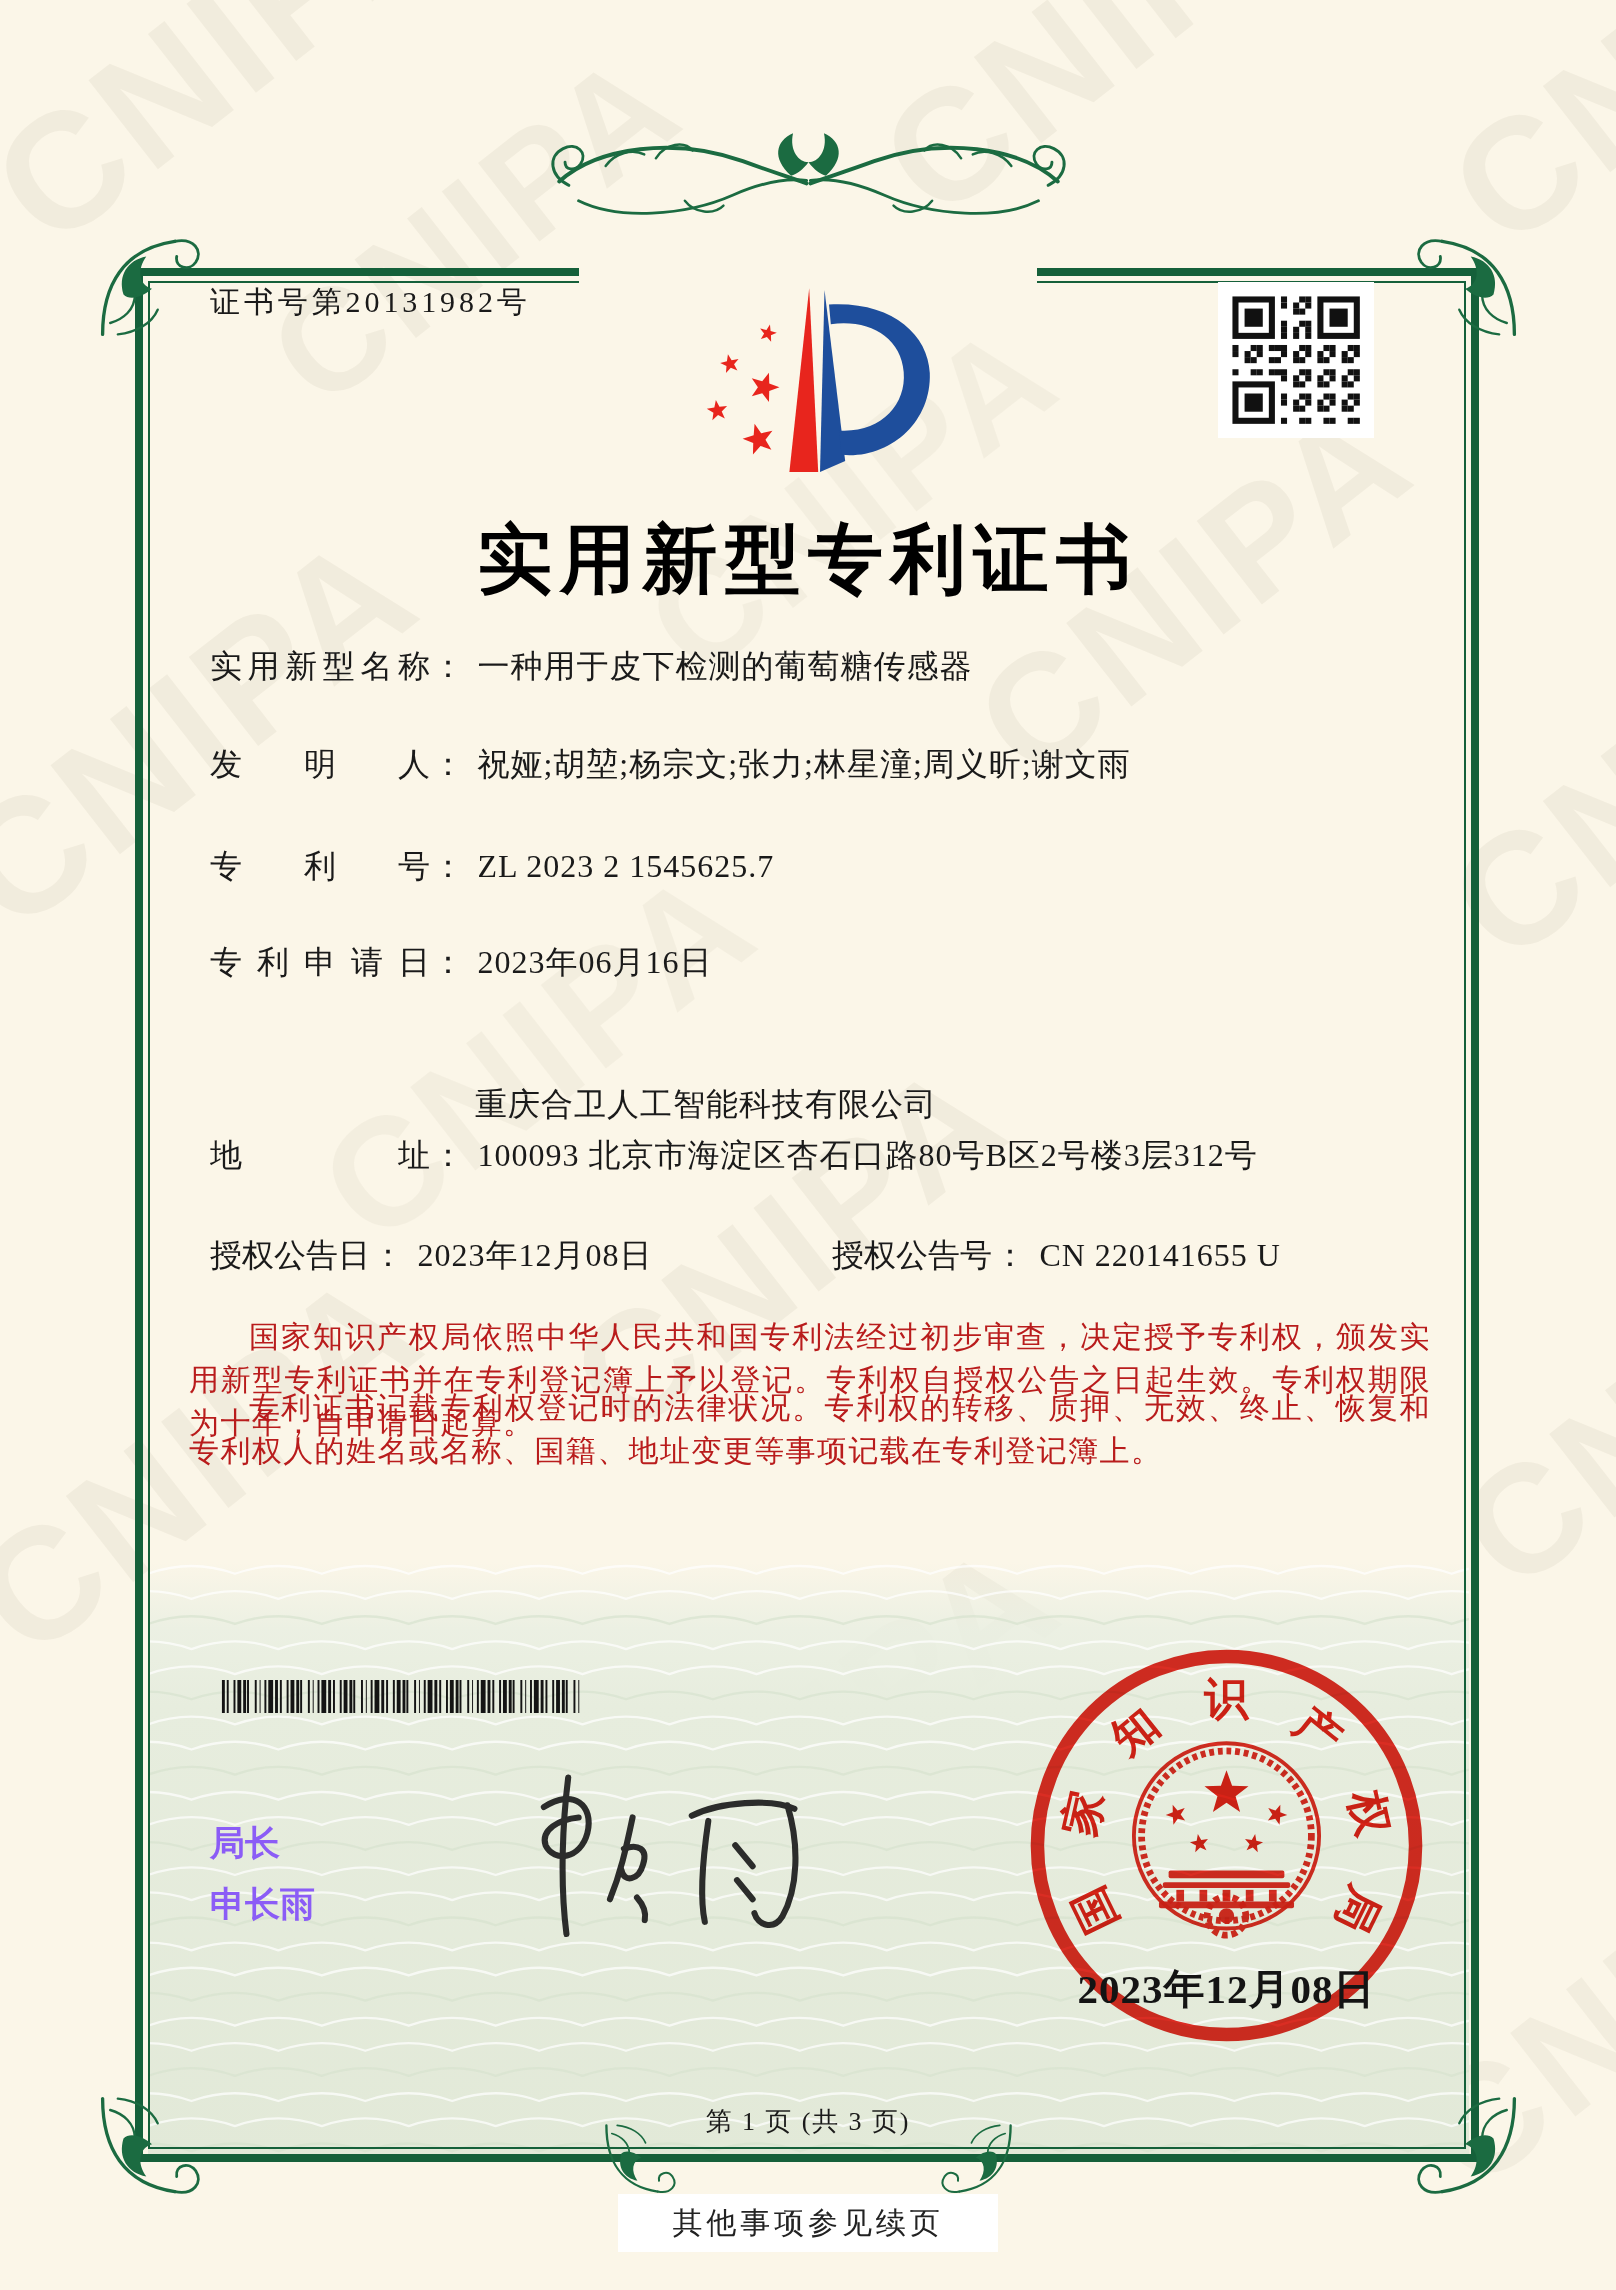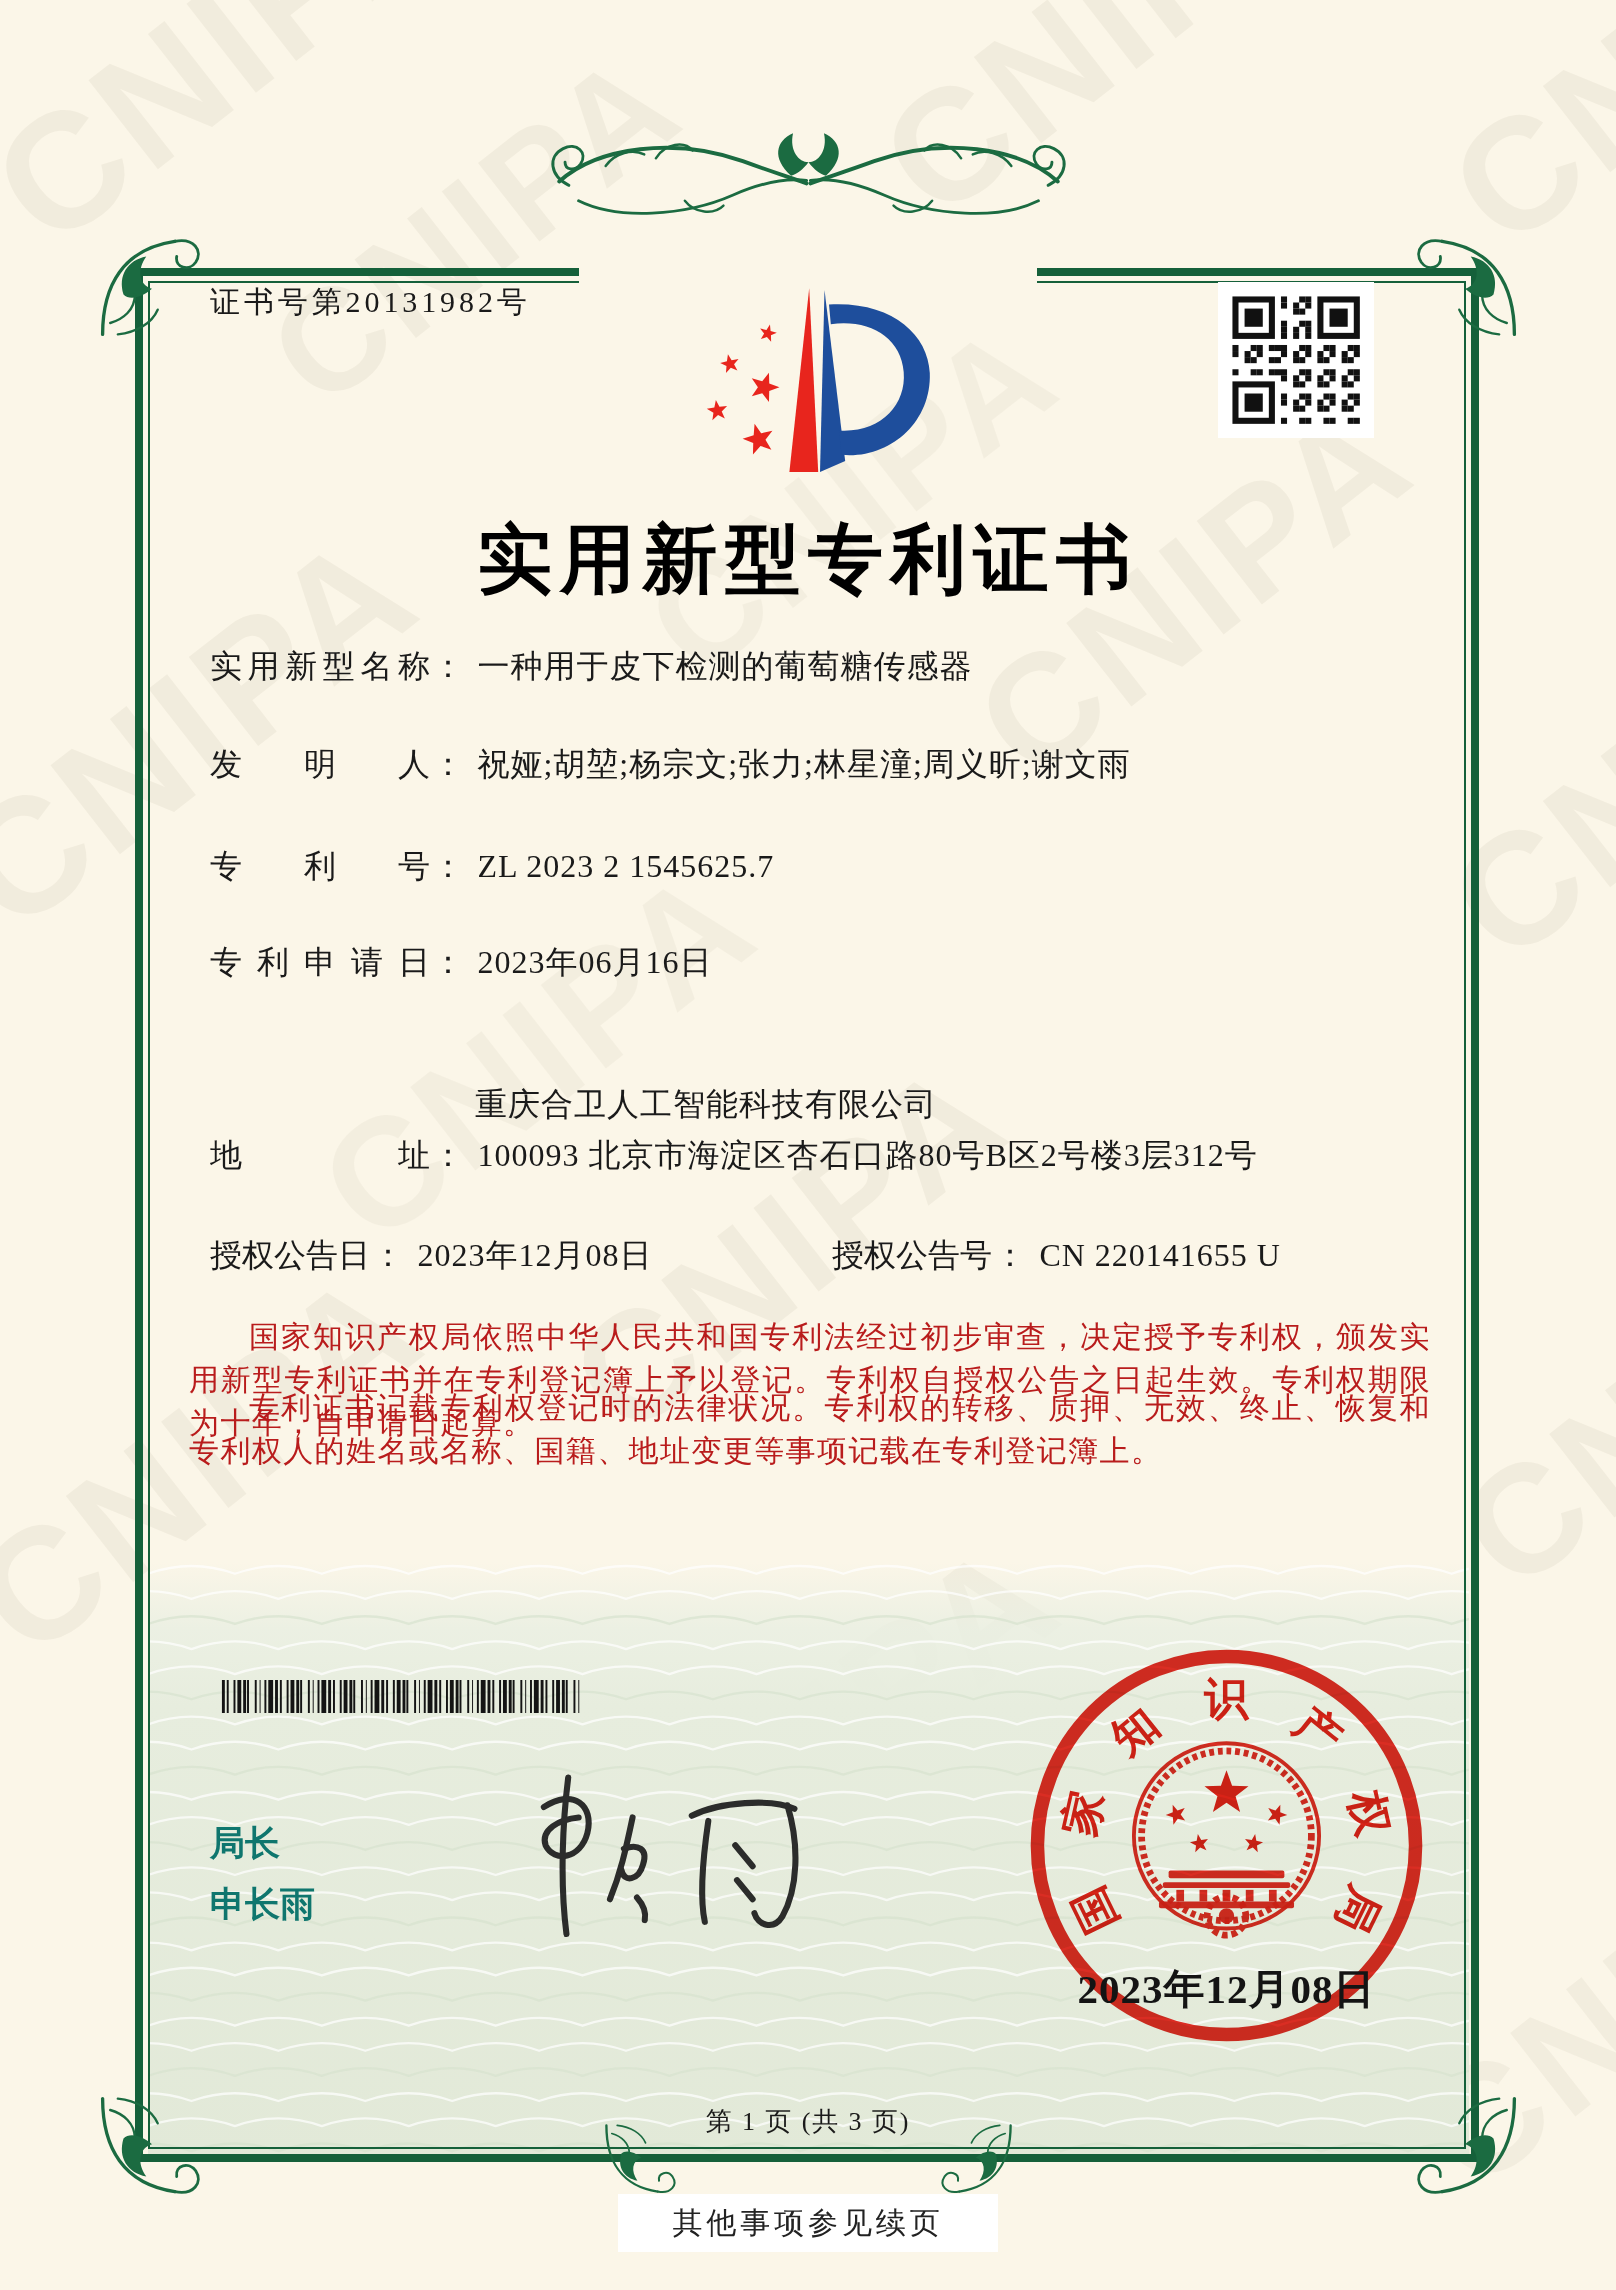--- a/index.html
+++ b/index.html
@@ -33,21 +33,21 @@
   .col{display:inline-block;margin:0 13.5px 0 1.9px;}
   .val{letter-spacing:1px;}
   .para{position:absolute;left:189px;width:1242px;font-size:30px;line-height:43px;
         text-align:justify;text-indent:2em;letter-spacing:1.4px;color:#b91c1c;}
   
   .band{position:absolute;left:148px;top:1562px;width:1321px;height:599px;
         background:linear-gradient(180deg, rgba(233,239,226,0) 0px, rgba(233,239,226,0.85) 68px, #e7edde 145px, #e2e9d8 100%);}
   .band svg{position:absolute;left:0;top:0;}
   .barcode{position:absolute;left:220px;top:1680px;width:367px;height:33px;}
   .sigTitle{position:absolute;left:210px;font-family:"Liberation Sans","DejaVu Sans",sans-serif;
-            font-weight:bold;font-size:35px;color:#0f766e;}
+            font-weight:bold;font-size:35px;color:#8b5cf6;}
   .signature{position:absolute;left:481px;top:1767px;width:338px;height:174px;}
   .seal{position:absolute;left:1022px;top:1641px;width:409px;height:409px;mix-blend-mode:multiply;}
   .sealDate{position:absolute;left:1022px;top:1962px;width:409px;text-align:center;
             font-size:41px;font-weight:bold;color:#141414;letter-spacing:1px;}
   .pageInfo{position:absolute;left:0;top:2097px;width:100%;text-align:center;font-size:26px;letter-spacing:1.9px;margin-top:7px;}
   .noteBox{position:absolute;left:618px;top:2194px;width:380px;height:58px;background:#ffffff;
            display:flex;align-items:center;justify-content:center;}
   .noteBox span{font-size:30px;letter-spacing:3.9px;color:#222;}
   .g{stroke:#1b6b41;fill:none;stroke-linecap:round;}
 </style>

